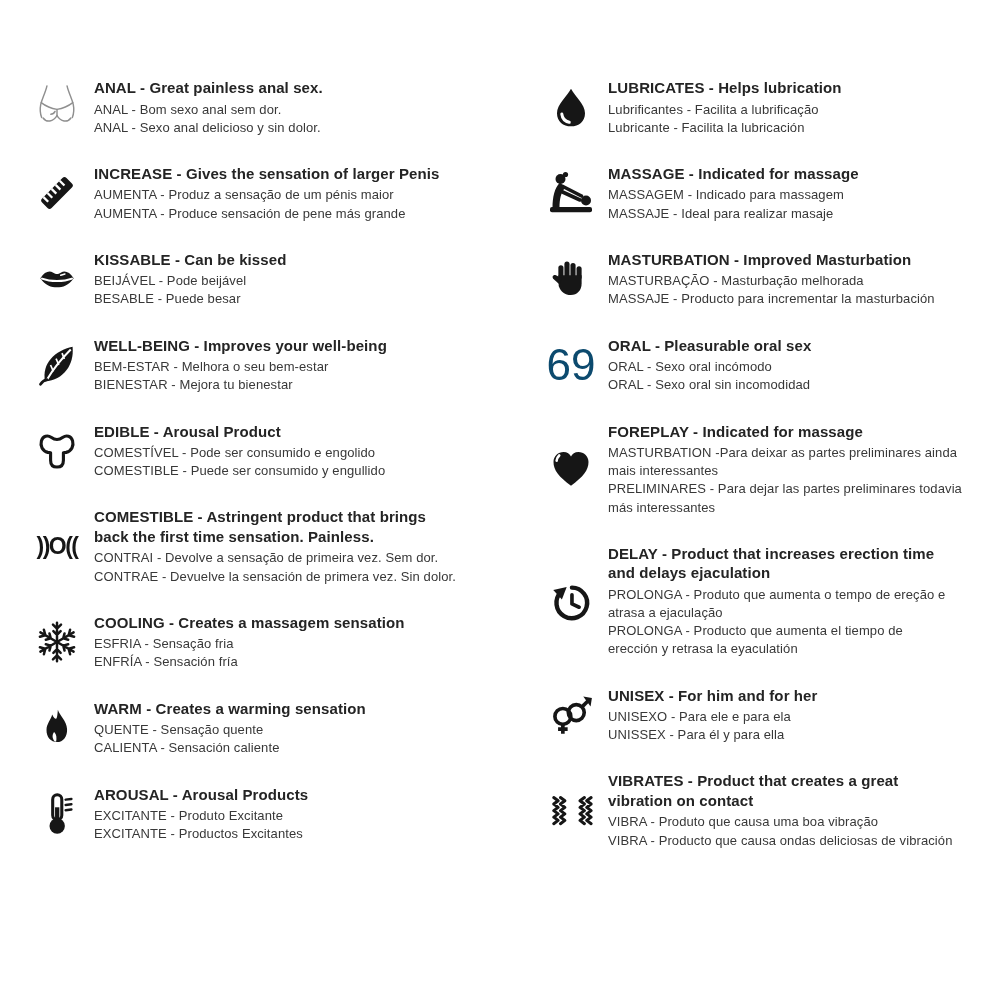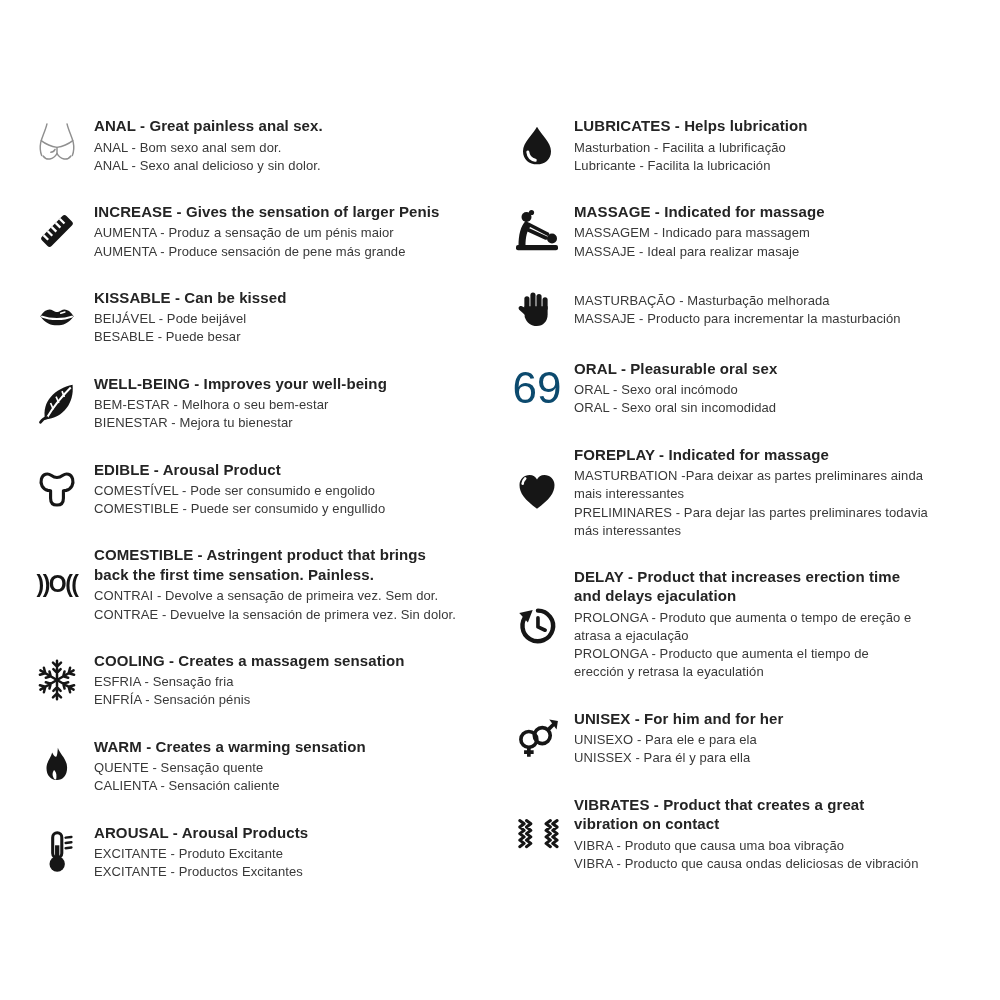--- a/index.html
+++ b/index.html
@@ -1,18 +1,18 @@
 <!DOCTYPE html>
 <html><head>
 <meta charset="utf-8">
 <style>
   html,body{margin:0;padding:0;background:#ffffff;}
   .page{position:relative;width:1000px;height:1000px;background:#ffffff;overflow:hidden;
         font-family:"Liberation Sans",sans-serif;color:#242424;}
-  .wrap{display:flex;padding:116px 0 0 26px;}
+  .wrap{display:flex;padding:78px 0 0 26px;gap:34px;}
   .col{display:flex;flex-direction:column;gap:27px;}
   .col-left{width:480px;}
   .col-right{width:460px;}
   .item{display:flex;align-items:center;gap:6px;}
   .icon{width:62px;min-width:62px;display:flex;justify-content:center;align-items:center;}
   .txt{flex:1;}
   .title{font-weight:700;font-size:15px;line-height:1.3;color:#242424;margin:0 0 3px 0;
          white-space:pre-line;letter-spacing:.1px;}
   .sub{margin:0;font-size:13px;line-height:1.4;color:#383838;white-space:pre-line;letter-spacing:.1px;}
   .glyph-tight{font-weight:700;font-size:23px;letter-spacing:-1.5px;color:#161616;white-space:nowrap;}
@@ -151,21 +151,21 @@
                 </g>
               <g transform="rotate(300 24 24)">
                   <path d="M24 24 V4 M24 10 L19.8 5.8 M24 10 L28.2 5.8 M24 16.5 L20.2 12.7 M24 16.5 L27.8 12.7"></path>
                 </g>
             </g>
           </svg>
         </span>
         <div class="txt">
           <div class="title">COOLING - Creates a massagem sensation</div>
           <p class="sub">ESFRIA - Sensação fria</p>
-          <p class="sub">ENFRÍA - Sensación pénis</p>
+          <p class="sub">ENFRÍA - Sensación fría</p>
         </div>
       </div>
 
       <div class="item">
         <span class="icon">
           <svg viewBox="0 0 48 48" width="42" height="44">
             <path d="M25 3 C27 10 35 15 35.5 25 C36 34 31 40 24 40 C17 40 11.8 34.5 12 26 C12.2 19 17 14.5 18.5 8.5 C20.5 12.5 22 14 23.3 13.2 C24.3 11.5 24.6 7.5 25 3 Z" fill="#161616"></path>
             <path d="M21.5 39.5 C18.5 36 18 31.5 20.8 28.5 C23.5 31 23.8 35.5 23 39.5 Z" fill="#ffffff"></path>
           </svg>
         </span>
@@ -202,21 +202,21 @@
 
       <div class="item">
         <span class="icon">
           <svg viewBox="0 0 48 48" width="42" height="46">
             <path d="M24 3 C29 12 40 21 40 31 C40 40.5 33 46 24 46 C15 46 8 40.5 8 31 C8 21 19 12 24 3 Z" fill="#161616"></path>
             <path d="M13.5 32 a11 11 0 0 0 8.5 9.5" stroke="#ffffff" stroke-width="3.4" fill="none" stroke-linecap="round"></path>
           </svg>
         </span>
         <div class="txt">
           <div class="title">LUBRICATES - Helps lubrication</div>
-          <p class="sub">Masturbation - Facilita a lubrificação</p>
+          <p class="sub">Lubrificantes - Facilita a lubrificação</p>
           <p class="sub">Lubricante - Facilita la lubricación</p>
         </div>
       </div>
 
       <div class="item">
         <span class="icon">
           <svg viewBox="0 0 48 48" width="48" height="48">
             <g fill="#161616">
               <circle cx="13.5" cy="10" r="5"></circle>
               <circle cx="18.5" cy="5.5" r="2.6"></circle>
@@ -244,20 +244,21 @@
               <rect x="10.2" y="9" width="5.6" height="16" rx="2.8"></rect>
               <rect x="16.8" y="5" width="5.6" height="20" rx="2.8"></rect>
               <rect x="23.4" y="6.5" width="5.6" height="19" rx="2.8"></rect>
               <rect x="30" y="10" width="5.6" height="15" rx="2.8"></rect>
               <path d="M10.2 20 L35.6 20 L35.6 29 C35.6 36.5 30.6 41.5 23.8 41.5 C17.5 41.5 12.8 38 10.6 31.5 Z"></path>
               <path d="M11.5 30 L4.6 23.6 C2.8 21.9 4.8 18.6 7.6 20 L14 23.2 Z"></path>
             </g>
           </svg>
         </span>
         <div class="txt">
+          <div class="title">MASTURBATION - Improved Masturbation</div>
           <p class="sub">MASTURBAÇÃO - Masturbação melhorada</p>
           <p class="sub">MASSAJE - Producto para incrementar  la masturbación</p>
         </div>
       </div>
 
       <div class="item">
         <span class="icon">
           <span class="glyph-69">69</span>
         </span>
         <div class="txt">

